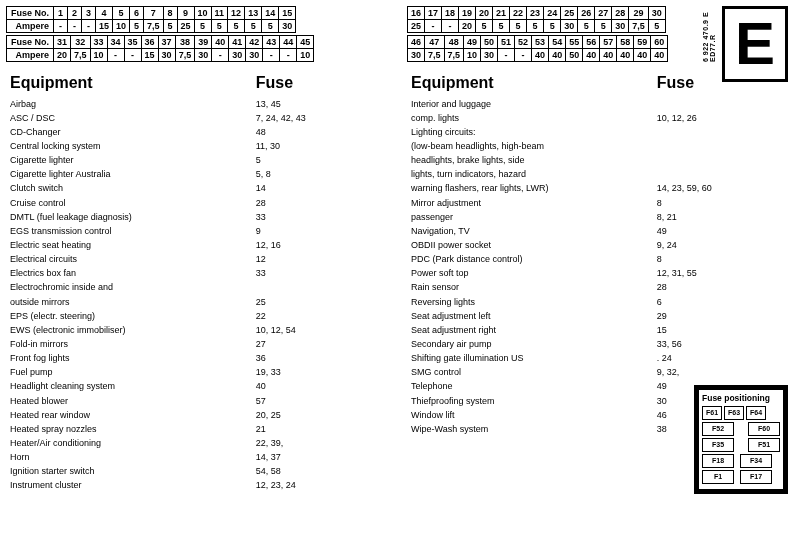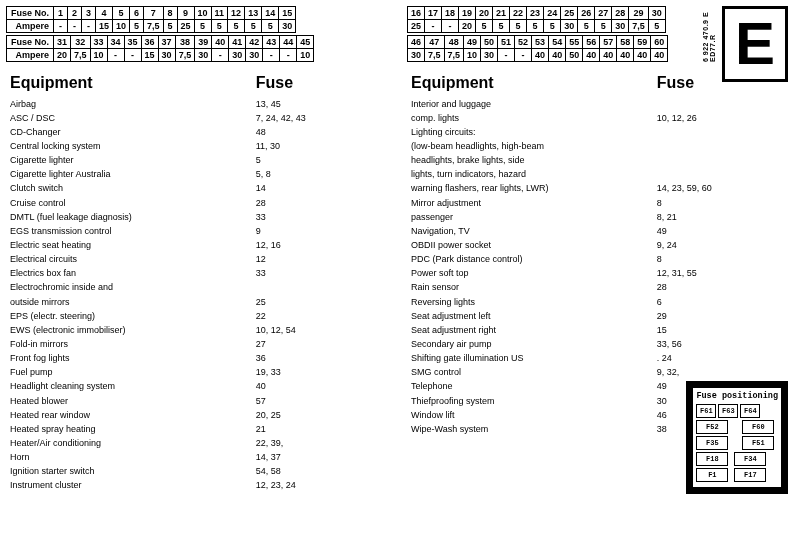--- a/index.html
+++ b/index.html
@@ -418,21 +418,21 @@
         </tr>
         <tr>
           <td>Heated blower</td>
           <td>57</td>
         </tr>
         <tr>
           <td>Heated rear window</td>
           <td>20, 25</td>
         </tr>
         <tr>
-          <td>Heated spray heating</td>
+          <td>Heated spray nozzles</td>
           <td>21</td>
         </tr>
         <tr>
           <td>Heater/Air conditioning</td>
           <td>22, 39,</td>
         </tr>
         <tr>
           <td>Horn</td>
           <td>14, 37</td>
         </tr>
@@ -547,21 +547,21 @@
           <td>Window lift</td>
           <td>46</td>
         </tr>
         <tr>
           <td>Wipe-Wash system</td>
           <td>38</td>
         </tr>
       </tbody>
         </table>
 
-      <div class="fuse-positioning-box" style="position:absolute; right:0; bottom:0; border:7px solid #000000; padding:3px; font-size:8px;font-family:Liberation Mono, monospace;">
+      <div class="fuse-positioning-box" style="position:absolute; right:0; bottom:0; border:5px solid #000000; padding:3px; font-size:8px;">
         <div class="fuse-pos-title">Fuse positioning</div>
 
         <div class="fuse-pos-row">
           <div class="fuse-box-item">F61</div>
           <div class="fuse-box-item">F63</div>
           <div class="fuse-box-item">F64</div>
         </div>
 
         <div class="fuse-pos-row">
           <div class="fuse-box-item fuse-box-wide">F52</div>

